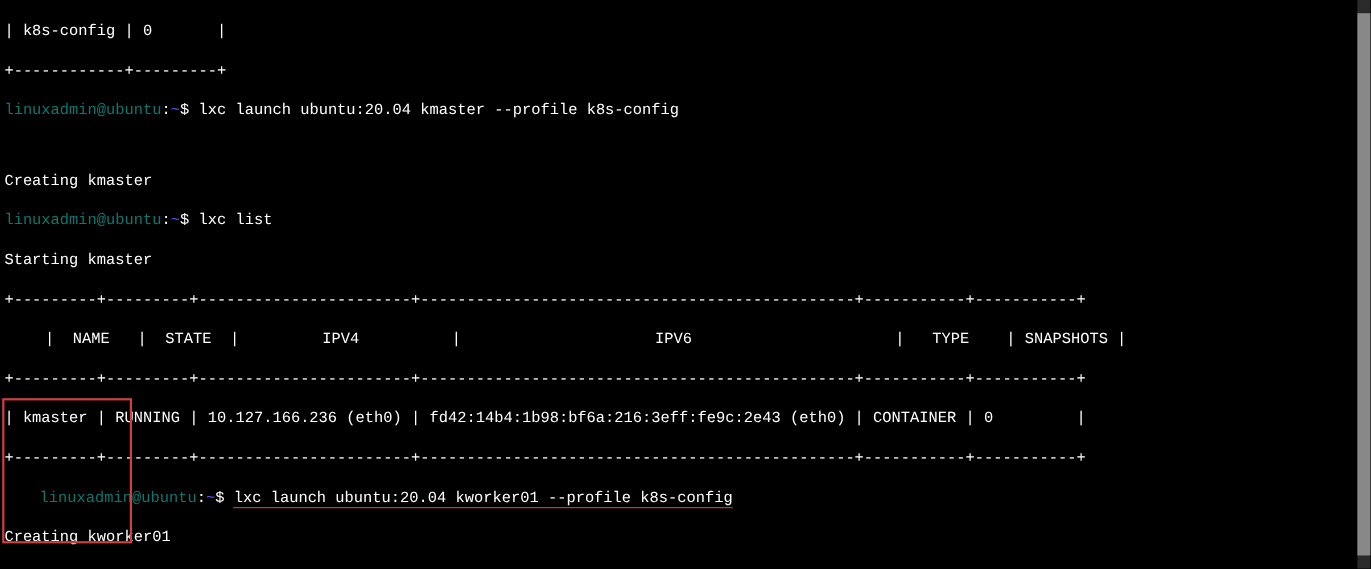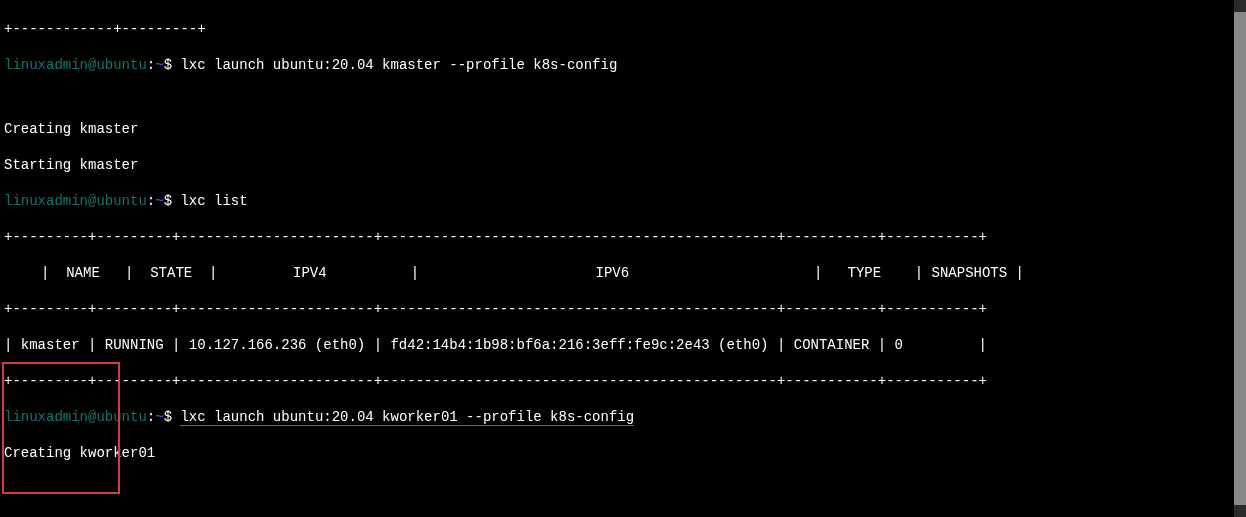--- a/index.html
+++ b/index.html
@@ -44,31 +44,32 @@
     position: absolute;
     border: 2px solid #d04040;
     pointer-events: none;
   }
   .box1 { left:2px; top:362px; width:114px; height:128px; }
 </style>
 </head>
 <body>
 
 <div class="terminal">
+<span style="display: block;">| k8s-config | 0       |</span>
 <span style="display: block;">+------------+---------+</span>
 <span style="display: block;"><span class="green">linuxadmin@ubuntu</span><span class="white">:</span><span class="blue">~</span><span class="white">$ </span><span class="white">lxc launch ubuntu:20.04 kmaster --profile k8s-config</span></span>
 <span style="display: block; margin-top: 28px;">Creating kmaster</span>
+<span style="display: block;"><span class="green">linuxadmin@ubuntu</span><span class="white">:</span><span class="blue">~</span><span class="white">$ </span><span class="white">lxc list</span></span>
 <span style="display: block;">Starting kmaster</span>
-<span style="display: block;"><span class="green">linuxadmin@ubuntu</span><span class="white">:</span><span class="blue">~</span><span class="white">$ </span><span class="white">lxc list</span></span>
 <span style="display: block;">+---------+---------+-----------------------+-----------------------------------------------+-----------+-----------+</span>
 <span style="display: block; margin-left: 37px;">|  NAME   |  STATE  |         IPV4          |                     IPV6                      |   TYPE    | SNAPSHOTS |</span>
 <span style="display: block;">+---------+---------+-----------------------+-----------------------------------------------+-----------+-----------+</span>
 <span style="display: block;">| kmaster | RUNNING | 10.127.166.236 (eth0) | fd42:14b4:1b98:bf6a:216:3eff:fe9c:2e43 (eth0) | CONTAINER | 0         |</span>
 <span style="display: block;">+---------+---------+-----------------------+-----------------------------------------------+-----------+-----------+</span>
-<span style="display: block;"><span class="green">linuxadmin@ubuntu</span><span class="white">:</span><span class="blue">~</span><span class="white">$ </span><span class="white underline-red">lxc launch ubuntu:20.04 kworker01 --profile k8s-config</span></span>
+<span style="display: block; padding-left: 32px;"><span class="green">linuxadmin@ubuntu</span><span class="white">:</span><span class="blue">~</span><span class="white">$ </span><span class="white underline-red">lxc launch ubuntu:20.04 kworker01 --profile k8s-config</span></span>
 <span style="display: block;">Creating kworker01</span>
 <span style="display: block; margin-top: 36px;">Starting kworker01</span>
 
 
 
 
 
 
 
 

